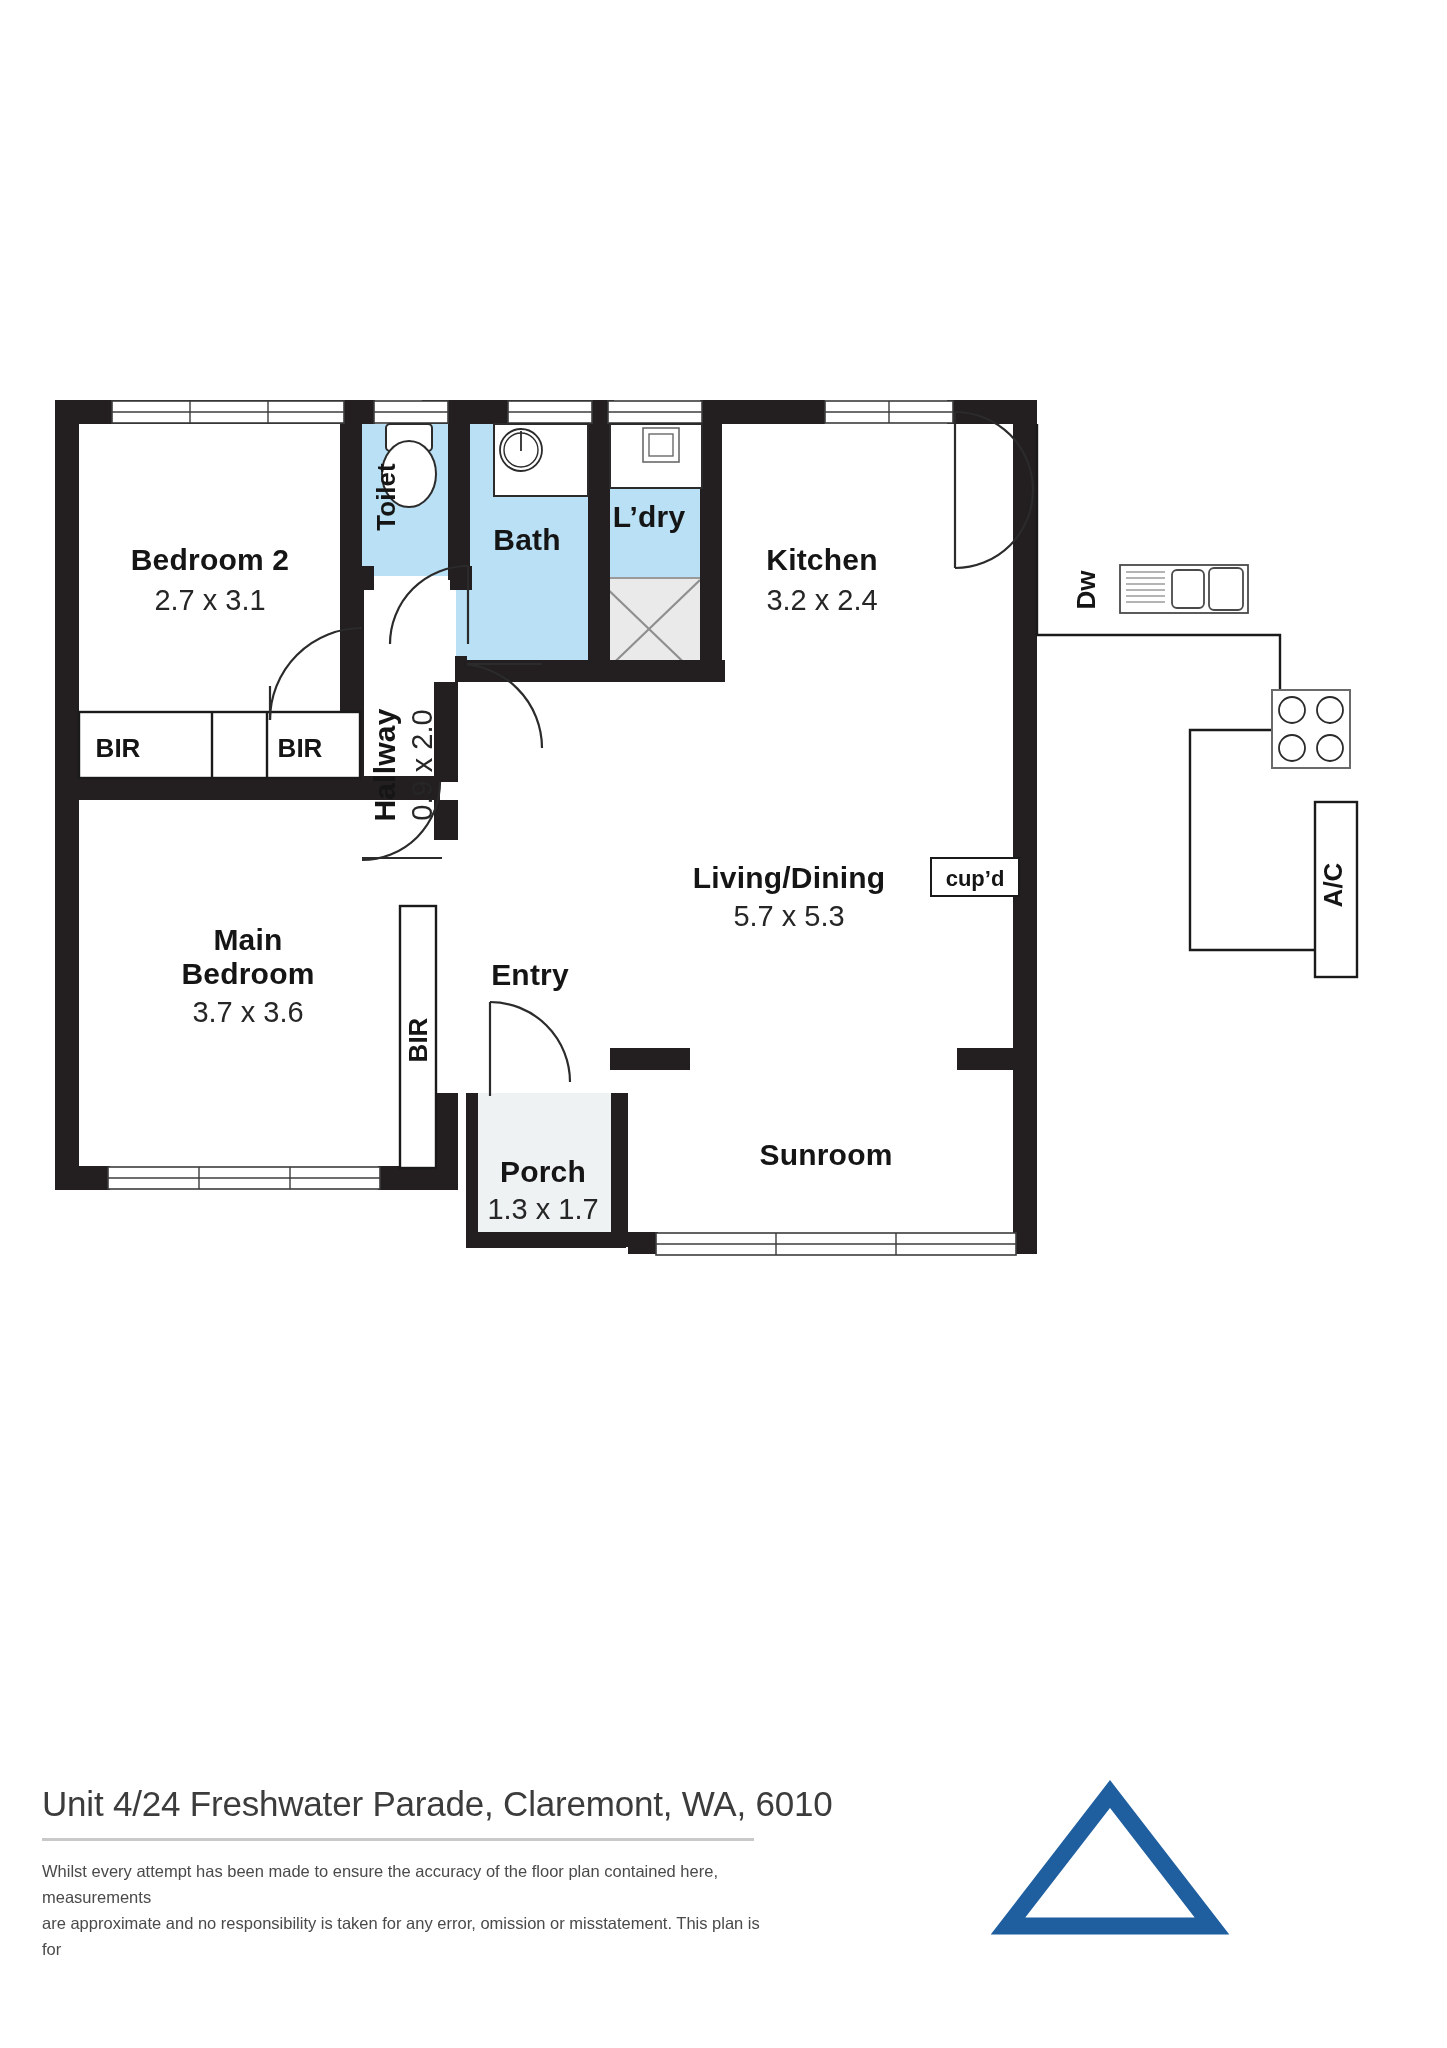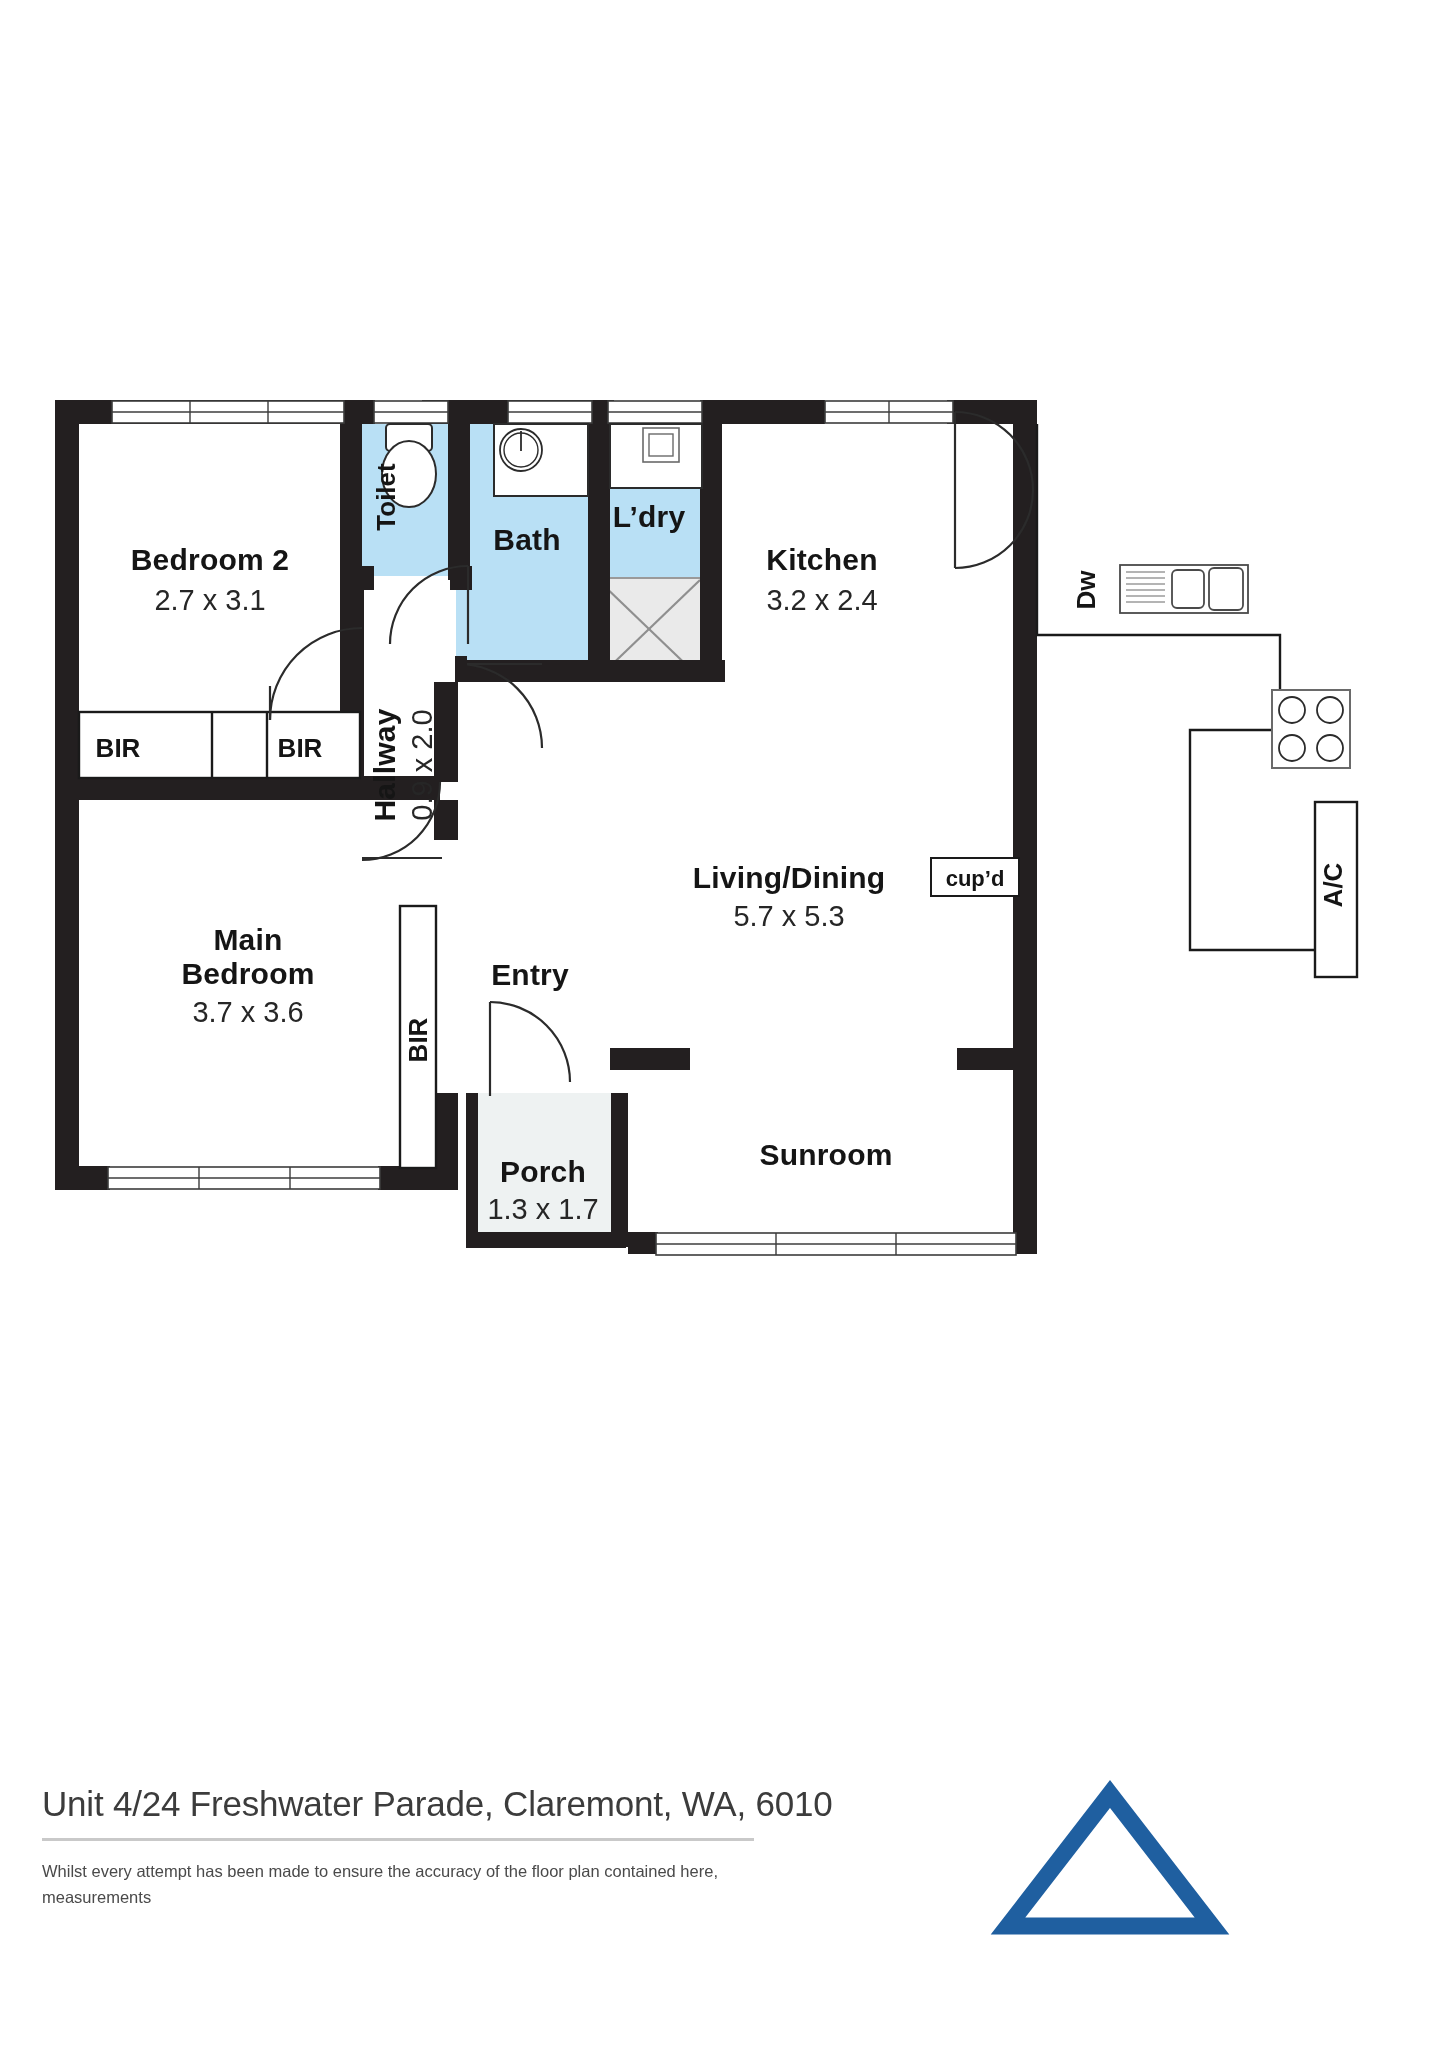--- a/index.html
+++ b/index.html
@@ -384,20 +384,21 @@
 
 </svg>
 </div>
 
 <div id="footer">
   <div id="footer-text">
     <div id="address">Unit 4/24 Freshwater Parade, Claremont, WA, 6010</div>
     <div id="rule"></div>
     <div id="disclaimer">
       <div>Whilst every attempt has been made to ensure the accuracy of the floor plan contained here, measurements</div>
+      <div>are approximate and no responsibility is taken for any error, omission or misstatement. This plan is for</div>
     </div>
   </div>
   <div id="logo">
     <svg width="580" height="160" viewBox="0 0 580 160">
       <polygon points="290,14 392,146 188,146" fill="none" stroke="#1f5fa0" stroke-width="17" stroke-linejoin="miter"></polygon>
     </svg>
   </div>
 </div>
 
 </body></html>

